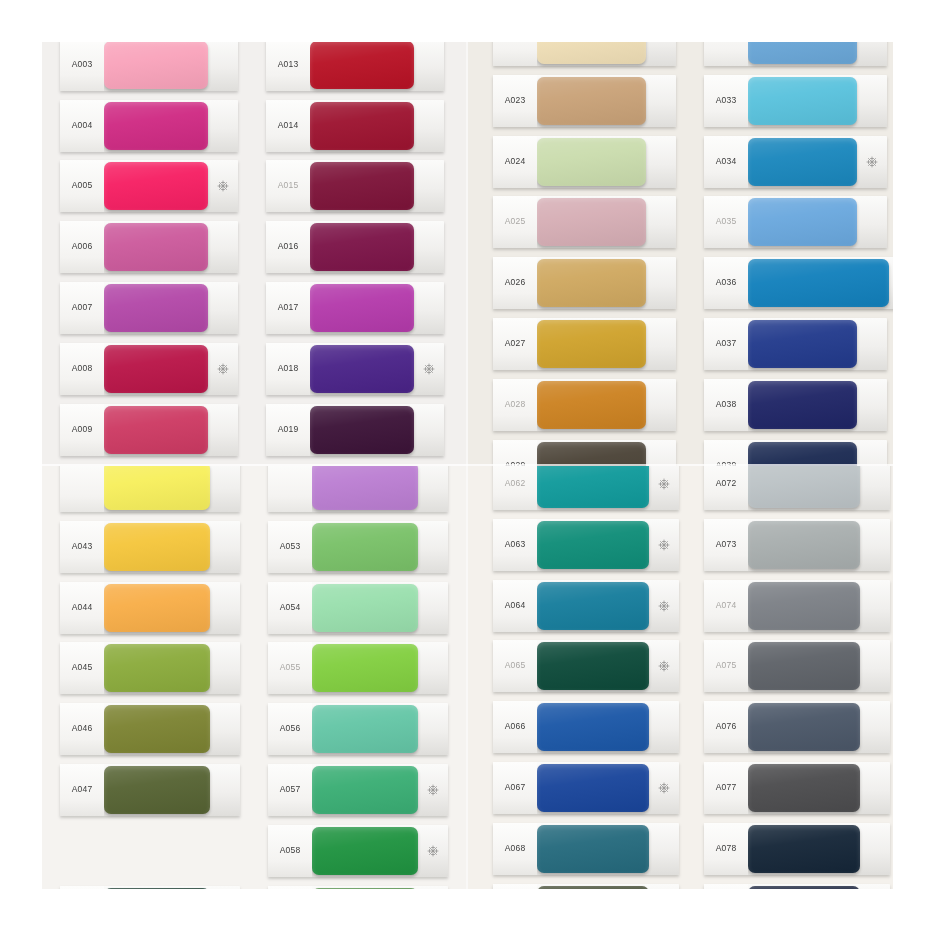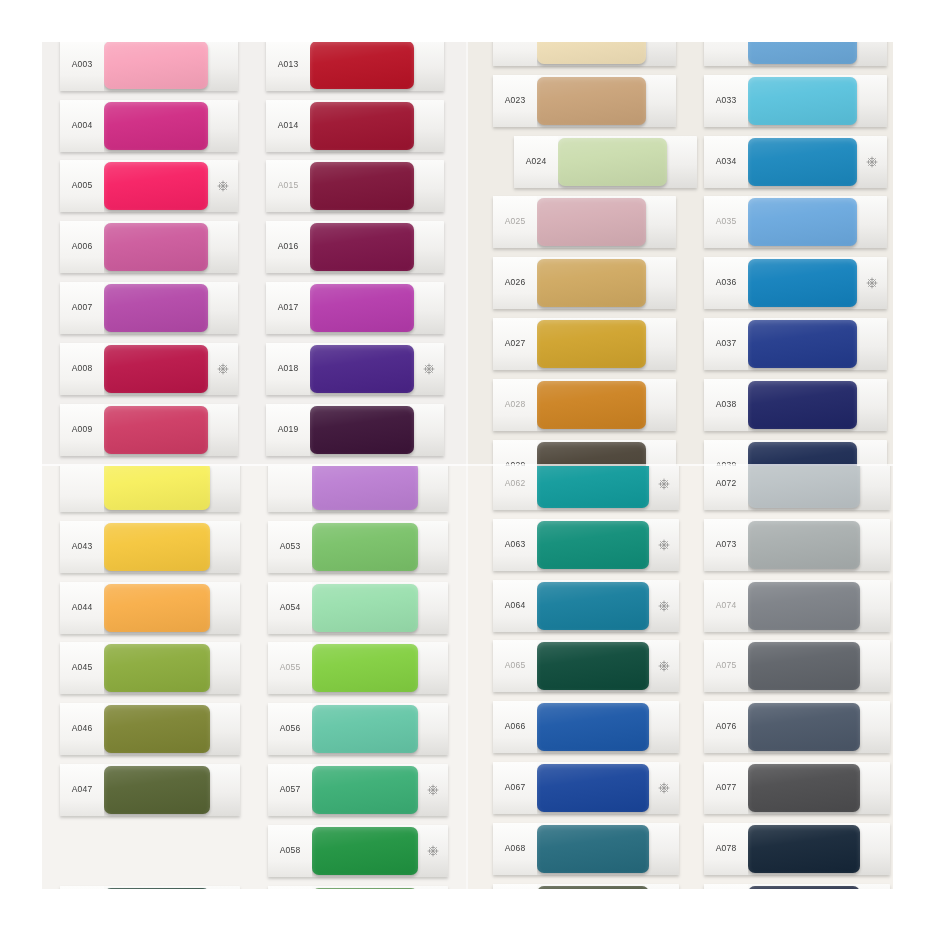--- a/index.html
+++ b/index.html
@@ -268,21 +268,21 @@
             <span class="code">A022</span>
           </div>
         </div>
         <div class="card" style="left: 0px; top: 74.8px; width: 183px; height: 52px;">
           <div class="paper"></div>
           <div class="chip" style="background: rgb(201, 162, 120); right: 30px;"></div>
           <div class="labelbox">
             <span class="code">A023</span>
           </div>
         </div>
-        <div class="card" style="left: 0px; top: 135.6px; width: 183px; height: 52px; margin-left: 21px;">
+        <div class="card" style="left: 0px; top: 135.6px; width: 183px; height: 52px;">
           <div class="paper"></div>
           <div class="chip" style="background: rgb(202, 220, 173); right: 30px;"></div>
           <div class="labelbox">
             <span class="code">A024</span>
           </div>
         </div>
         <div class="card" style="left: 0px; top: 196.4px; width: 183px; height: 52px;">
           <div class="paper"></div>
           <div class="chip" style="background: rgb(214, 174, 181); right: 30px;"></div>
           <div class="labelbox">
@@ -352,21 +352,21 @@
             </svg>
           </div>
         </div>
         <div class="card" style="left: 0px; top: 196.4px; width: 183px; height: 52px;">
           <div class="paper"></div>
           <div class="chip" style="background: rgb(106, 168, 222); right: 30px;"></div>
           <div class="labelbox">
             <span class="code faint">A035</span>
           </div>
         </div>
-        <div class="card" style="left: 0px; top: 257.2px; width: 183px; height: 52px;">
+        <div class="card" style="left: 0px; top: 257.2px; width: 183px; height: 52px; padding-left: 32px;">
           <div class="paper"></div>
           <div class="chip" style="background: rgb(18, 128, 188); right: 30px;"></div>
           <div class="labelbox">
             <span class="code">A036</span>
           </div>
           <div class="snow">
             <svg viewBox="0 0 24 24" width="12" height="12" fill="none" stroke="#5a5a5a" stroke-width="1.6" stroke-linecap="round">
               <line x1="12" y1="2" x2="12" y2="22"></line>
               <line x1="2" y1="12" x2="22" y2="12"></line>
               <line x1="5" y1="5" x2="19" y2="19"></line>

